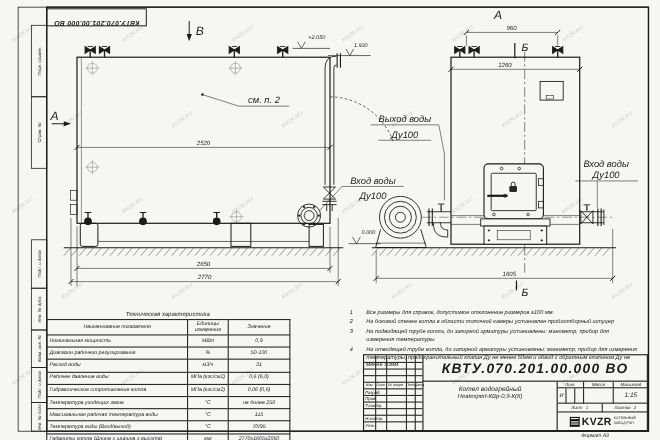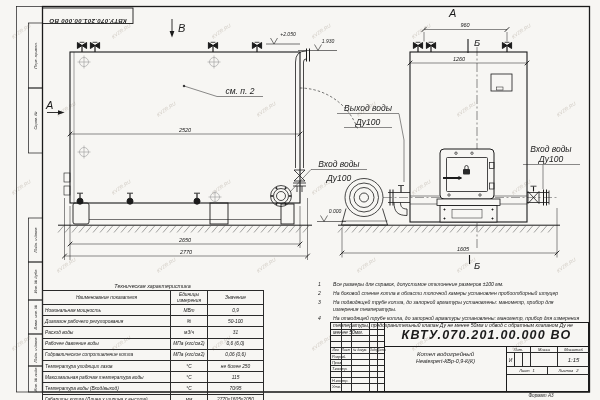--- a/index.html
+++ b/index.html
@@ -542,17 +542,29 @@
       <div class="cell" style="left:24px;top:6px;width:27px;height:14px"></div>
       <div class="cell" style="left:51px;top:6px;width:31px;height:14px;border-right:none;font-size:6px">1:15</div>
       <div class="cell" style="left:0;top:20px;width:41px;height:8px;gap:3px">
         <span style="position:static">Лист</span>
         <span style="position:static">1</span>
       </div>
       <div class="cell" style="left:41px;top:20px;width:41px;height:8px;border-right:none;gap:3px">
         <span style="position:static">Листов</span>
         <span style="position:static">2</span>
       </div>
+      <div class="logo-row">
+        <span class="logo-box">
+            <i></i>
+            <i></i>
+            <i></i>
+          </span>
+        <span class="logo-word">KVZR</span>
+        <span class="logo-co">
+          <span style="position:static;display:block">КОТЕЛЬНЫЙ</span>
+          <span style="position:static;display:block">ЗАВОД РЭП</span>
+        </span>
+      </div>
     </div>
   </div>
 
   <div class="overlay fmt">Формат А3</div>
 </div>
 
 </body></html>

